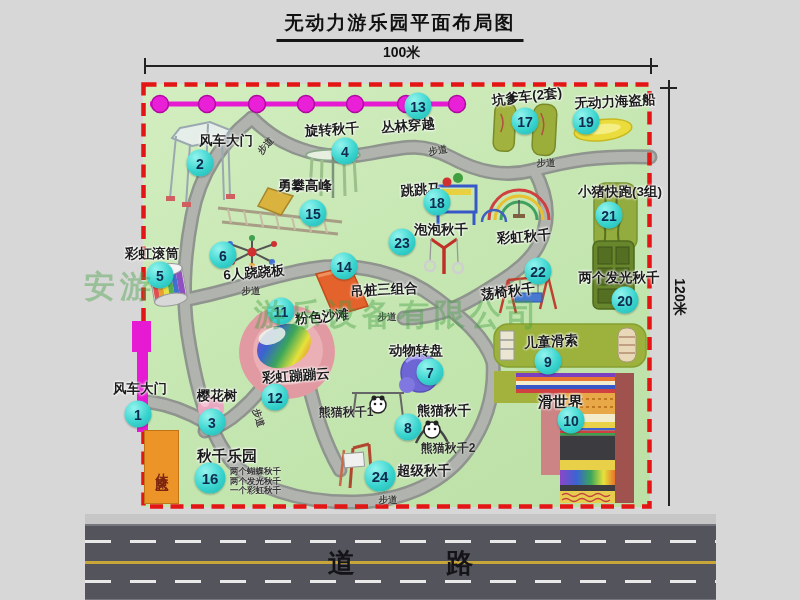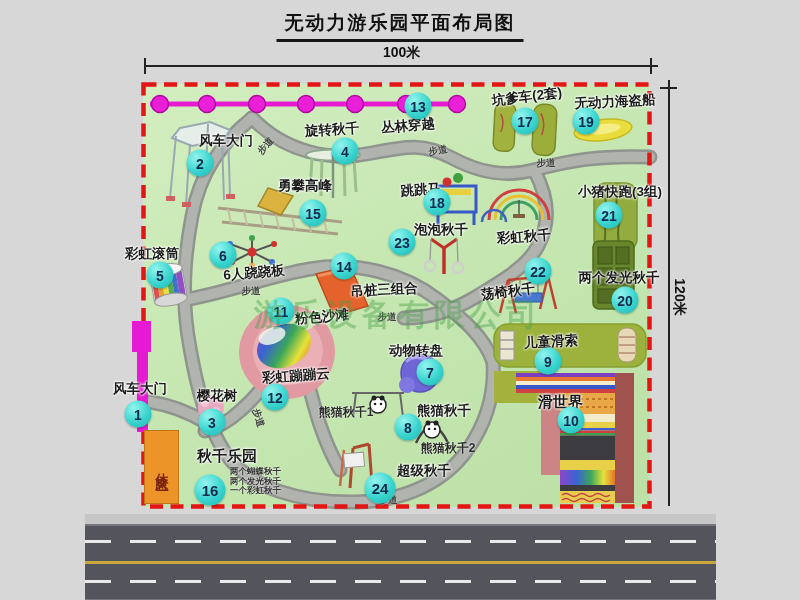--- a/index.html
+++ b/index.html
@@ -20,21 +20,21 @@
   .lbl-big{font-size:15px;}
   .lbl-sm{position:absolute;transform:translate(-50%,-50%);font-size:12px;font-weight:700;
        color:#2a2a2a;white-space:nowrap;z-index:5;text-shadow:0 0 2px #fff;}
   .walk{position:absolute;transform:translate(-50%,-50%);font-size:9.5px;font-weight:700;
        color:#3c4038;white-space:nowrap;z-index:5;text-shadow:0 0 2px #e8e8e8;}
   .badge{position:absolute;width:27px;height:27px;transform:translate(-50%,-50%);
        border-radius:50%;display:flex;align-items:center;justify-content:center;
        background:radial-gradient(circle at 35% 28%,#93f4ee 0%,#3ad4cf 55%,#1db5b1 100%);
        color:#0e2b50;font-size:14px;font-weight:700;z-index:6;
        box-shadow:0 1px 2px rgba(0,0,0,.3);}
-  .badge-lg{width:31px;height:31px;font-size:15px;margin-top:12px;}
+  .badge-lg{width:31px;height:31px;font-size:15px;}
   .sub16{position:absolute;left:230px;top:467px;z-index:5;font-size:8.5px;font-weight:700;
        color:#333;line-height:9.5px;white-space:nowrap;text-shadow:0 0 2px #fff;}
   .rest{position:absolute;left:144px;top:430px;width:33px;height:72px;z-index:5;
        background:#ec9428;border:1px solid #c07414;display:flex;align-items:center;justify-content:center;}
   .rest span{writing-mode:vertical-rl;font-size:13px;font-weight:700;color:#7c2410;letter-spacing:3px;}
   .wm-green{position:absolute;z-index:8;font-size:31px;font-weight:700;letter-spacing:5px;
        color:rgba(70,160,70,.42);white-space:nowrap;}
   .wm-blue{position:absolute;z-index:8;font-size:33px;font-weight:700;letter-spacing:2px;
        color:rgba(65,115,225,.5);white-space:nowrap;}
   .road{position:absolute;left:85px;top:514px;width:631px;height:85px;z-index:3;}
@@ -409,24 +409,26 @@
   <div class="badge badge-lg" style="left:210px;top:478px;">16</div>
   <div class="badge" style="left:525px;top:121px;">17</div>
   <div class="badge" style="left:437px;top:202px;">18</div>
   <div class="badge" style="left:586px;top:121px;">19</div>
   <div class="badge" style="left:625px;top:300px;">20</div>
   <div class="badge" style="left:609px;top:215px;">21</div>
   <div class="badge" style="left:538px;top:271px;">22</div>
   <div class="badge" style="left:402px;top:242px;">23</div>
   <div class="badge badge-lg" style="left:380px;top:476px;">24</div>
 
+  <div class="wm-green" style="left:84px;top:266px;">安游</div>
   <div class="wm-green" style="left:254px;top:262px;margin-top:32px;">游乐设备有限公司</div>
 
   <div class="road">
     <div class="sidewalk"></div>
     <div class="asphalt">
       <div class="dashline" style="top:14px;"></div>
       <div class="yellowline"></div>
       <div class="dashline" style="top:54px;"></div>
+      <div class="road-label">道 路</div>
     </div>
   </div>
 
 </div>
 
 </body></html>

